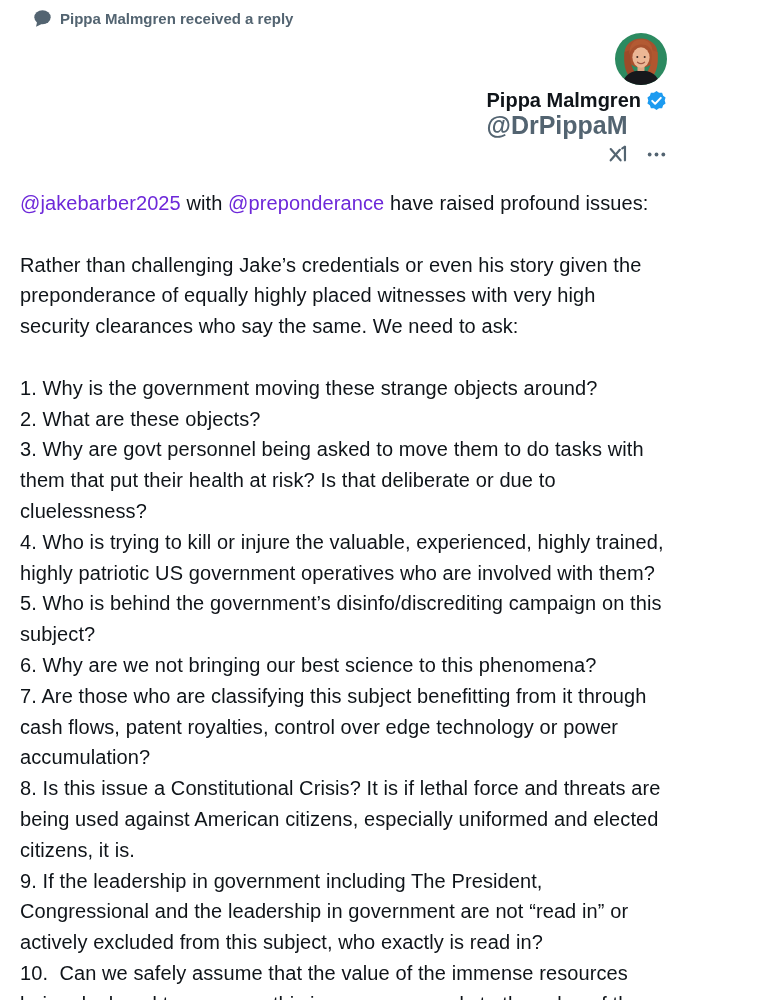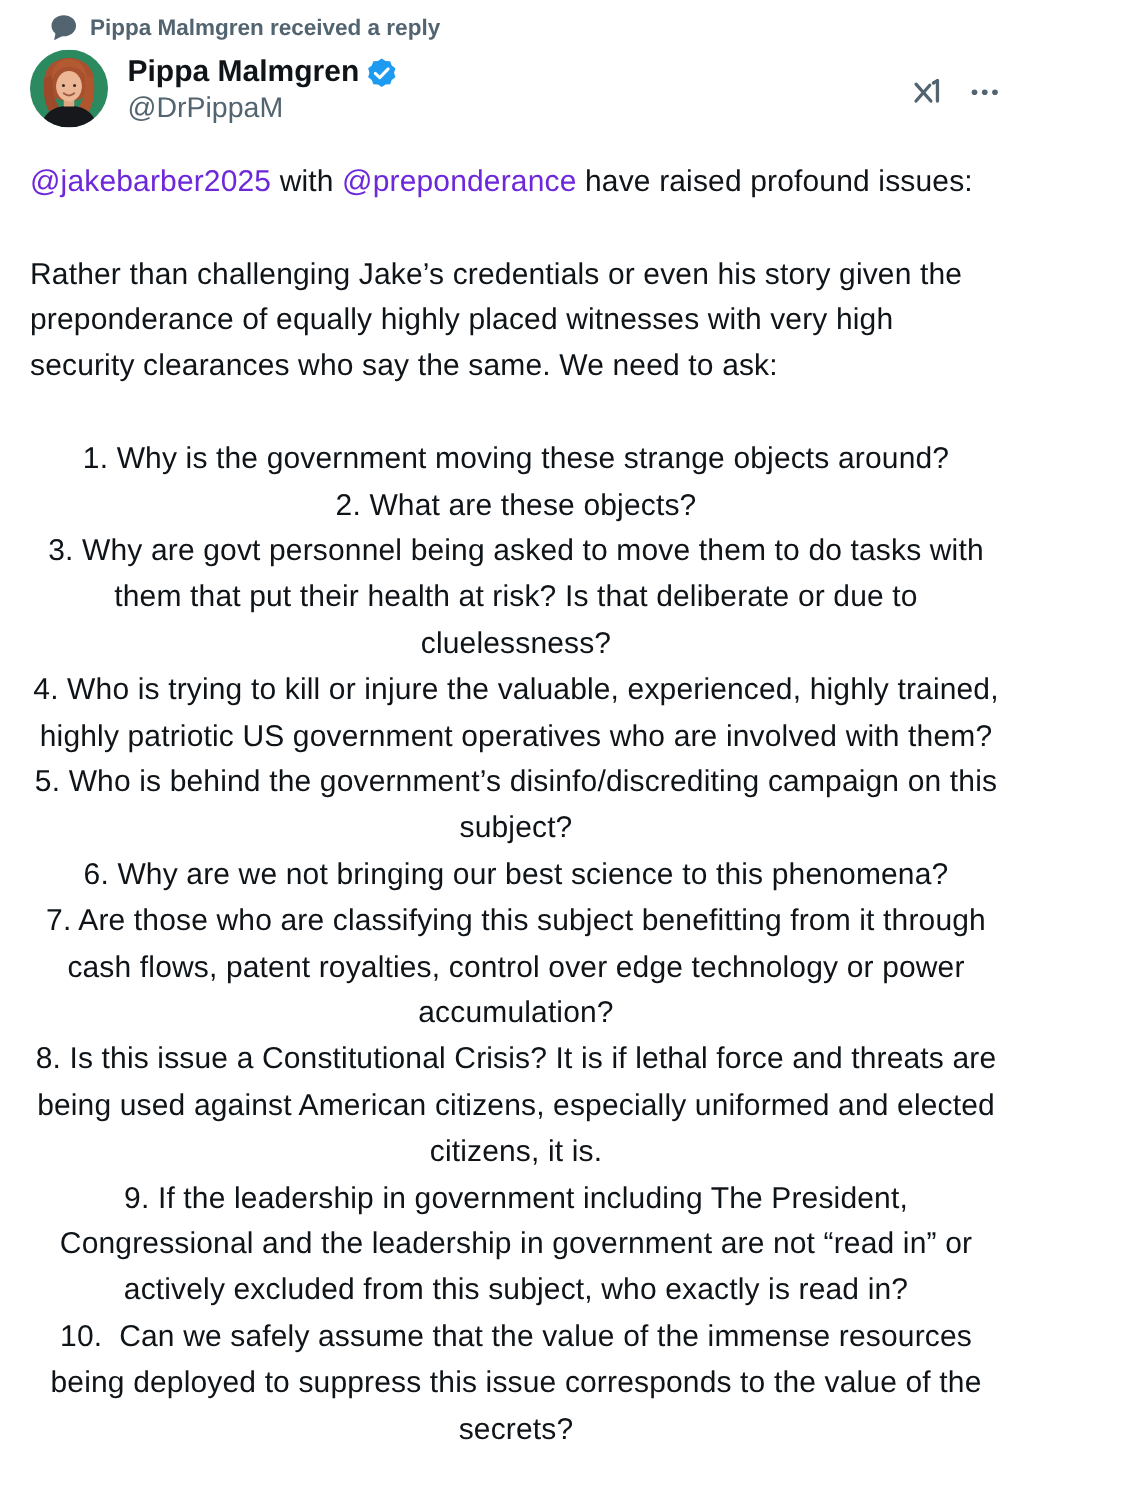--- a/index.html
+++ b/index.html
@@ -13,52 +13,52 @@
 
   
   .social-context {
     display: flex; align-items: center; gap: 8px;
     padding: 9px 20px 5px 33px;
     color: #536471; font-size: 15px; font-weight: 700; line-height: 18px;
   }
   .bubble-icon { flex: none; display: inline-flex; }
 
   
-  .user-row { display: flex; align-items: center; padding: 0 20px; }
+  .user-row { display: flex; align-items: flex-end; padding: 0 20px; flex-direction: column; }
   .avatar {
     width: 52px; height: 52px; border-radius: 50%; overflow: hidden;
     flex: none; cursor: pointer;
   }
   .avatar svg { display: block; }
   .user-names { margin-left: 13px; padding-top: 2px; }
   .display-name-row {
     display: flex; align-items: center; gap: 5px;
     font-size: 20px; font-weight: 700; color: #0f1419; line-height: 26px;
     cursor: pointer;
   }
   .badge { display: inline-flex; margin-top: 1px; }
-  .handle { font-size: 19px; color: #536471; line-height: 24px; font-weight: 400; }
+  .handle { font-size: 25px; color: #536471; line-height: 24px; font-weight: 700; }
 
   .header-actions { margin-left: auto; display: flex; align-items: center; gap: 15px; padding-top: 5px; }
   .subscribe-button {
     background: #0f1419; color: #ffffff; border: none; border-radius: 9999px;
     font-family: "Liberation Sans", "DejaVu Sans", sans-serif;
     font-size: 16.5px; font-weight: 700; padding: 9px 21px 10px; line-height: 19px;
     cursor: pointer;
   }
   .icon-button { background: none; border: none; padding: 0; display: inline-flex; cursor: pointer; }
 
   
   .tweet-text {
     padding: 21px 19px 0 20px;
     font-size: 20px; line-height: 30.8px; color: #0f1419;
     letter-spacing: 0.1px;
   }
   .tweet-paragraph + .tweet-paragraph { margin-top: 30.8px; }
-  .question-line { white-space: pre-wrap; text-align: center; }
+  .question-line { white-space: pre-wrap; }
   .mention { color: #6d28d9; cursor: pointer; }
 </style>
 </head>
 <body>
 
 <div class="post">
 
   <div class="social-context">
     <span class="bubble-icon">
       <svg width="19" height="19" viewBox="0 0 20 20">

